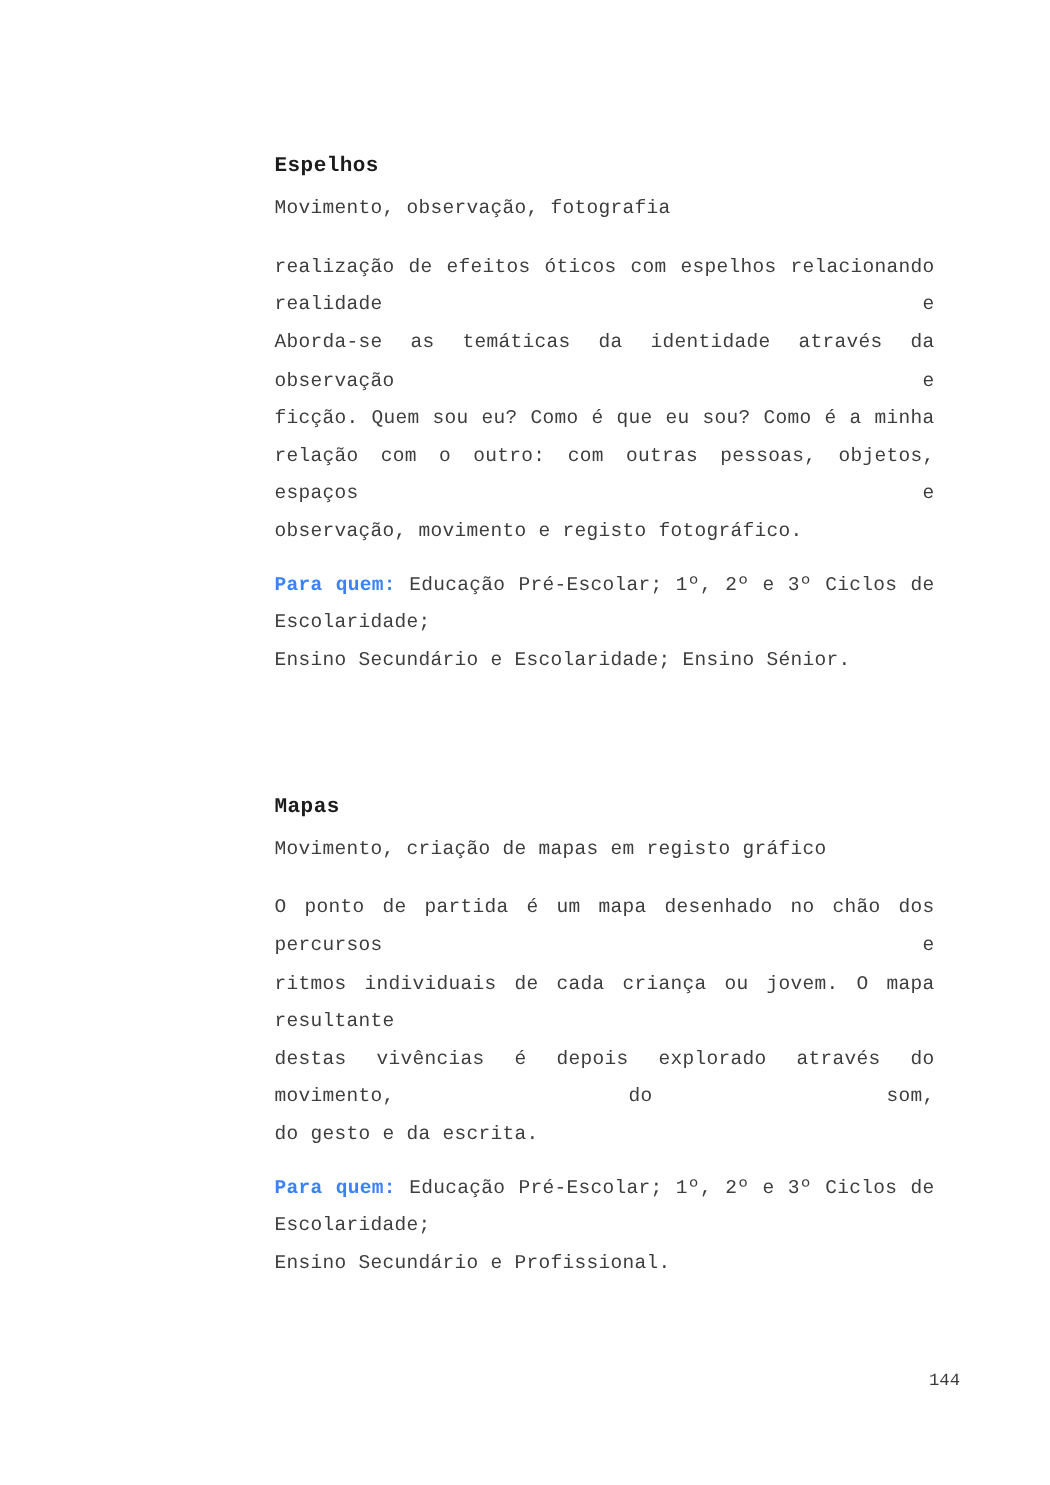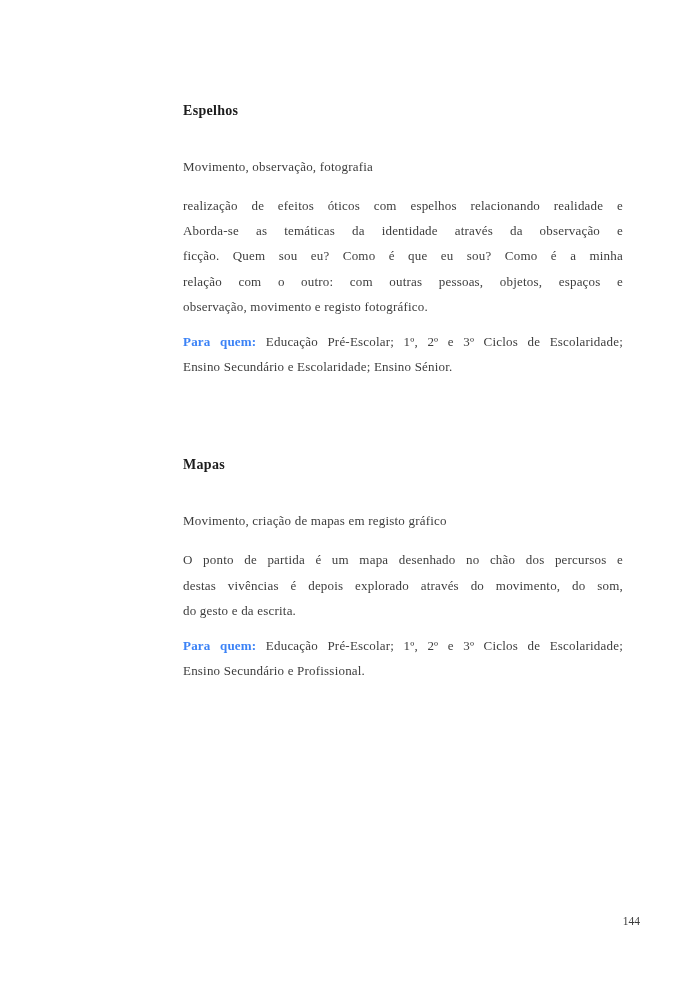--- a/index.html
+++ b/index.html
@@ -5,21 +5,21 @@
   html, body {
     margin: 0;
     padding: 0;
     background: #ffffff;
   }
   .page {
     position: relative;
     width: 700px;
     height: 990px;
     background: #ffffff;
-    font-family: Liberation Serif, serif;
+    font-family: Liberation Mono, monospace;
     overflow: hidden;
   }
   .content {
     position: absolute;
     left: 183px;
     top: 101px;
     width: 440px;
   }
   .section-title {
     font-size: 14px;
@@ -27,21 +27,21 @@
     color: #1c1c1c;
     letter-spacing: 0.3px;
     line-height: 20px;
     margin: 0;
   }
   .section-subtitle {
     font-size: 13px;
     color: #3d3d3d;
     letter-spacing: 0.2px;
     line-height: 20px;
-    margin-top: 36px;
+    margin-top: 8px;
   }
   .paragraph {
     margin-top: 16px;
     font-size: 13px;
     color: #3d3d3d;
     letter-spacing: 0.2px;
   }
   .line {
     display: block;
     line-height: 25.2px;
@@ -91,20 +91,21 @@
       </div>
     </div>
 
     <div class="section-gap"></div>
 
     <div>
       <div class="section-title">Mapas</div>
       <div class="section-subtitle">Movimento, criação de mapas em registo gráfico</div>
       <div class="paragraph">
         <span class="line">O ponto de partida é um mapa desenhado no chão dos percursos e</span>
+        <span class="line">ritmos individuais de cada criança ou jovem. O mapa resultante</span>
         <span class="line">destas vivências é depois explorado através do movimento, do som,</span>
         <span class="line last">do gesto e da escrita.</span>
       </div>
       <div class="paragraph" style="margin-top:10px;">
         <span class="line"><span class="pq-label">Para quem:</span> <span>Educação Pré-Escolar; 1º, 2º e 3º Ciclos de Escolaridade;</span></span>
         <span class="line last">Ensino Secundário e Profissional.</span>
       </div>
     </div>
 
   </div>

